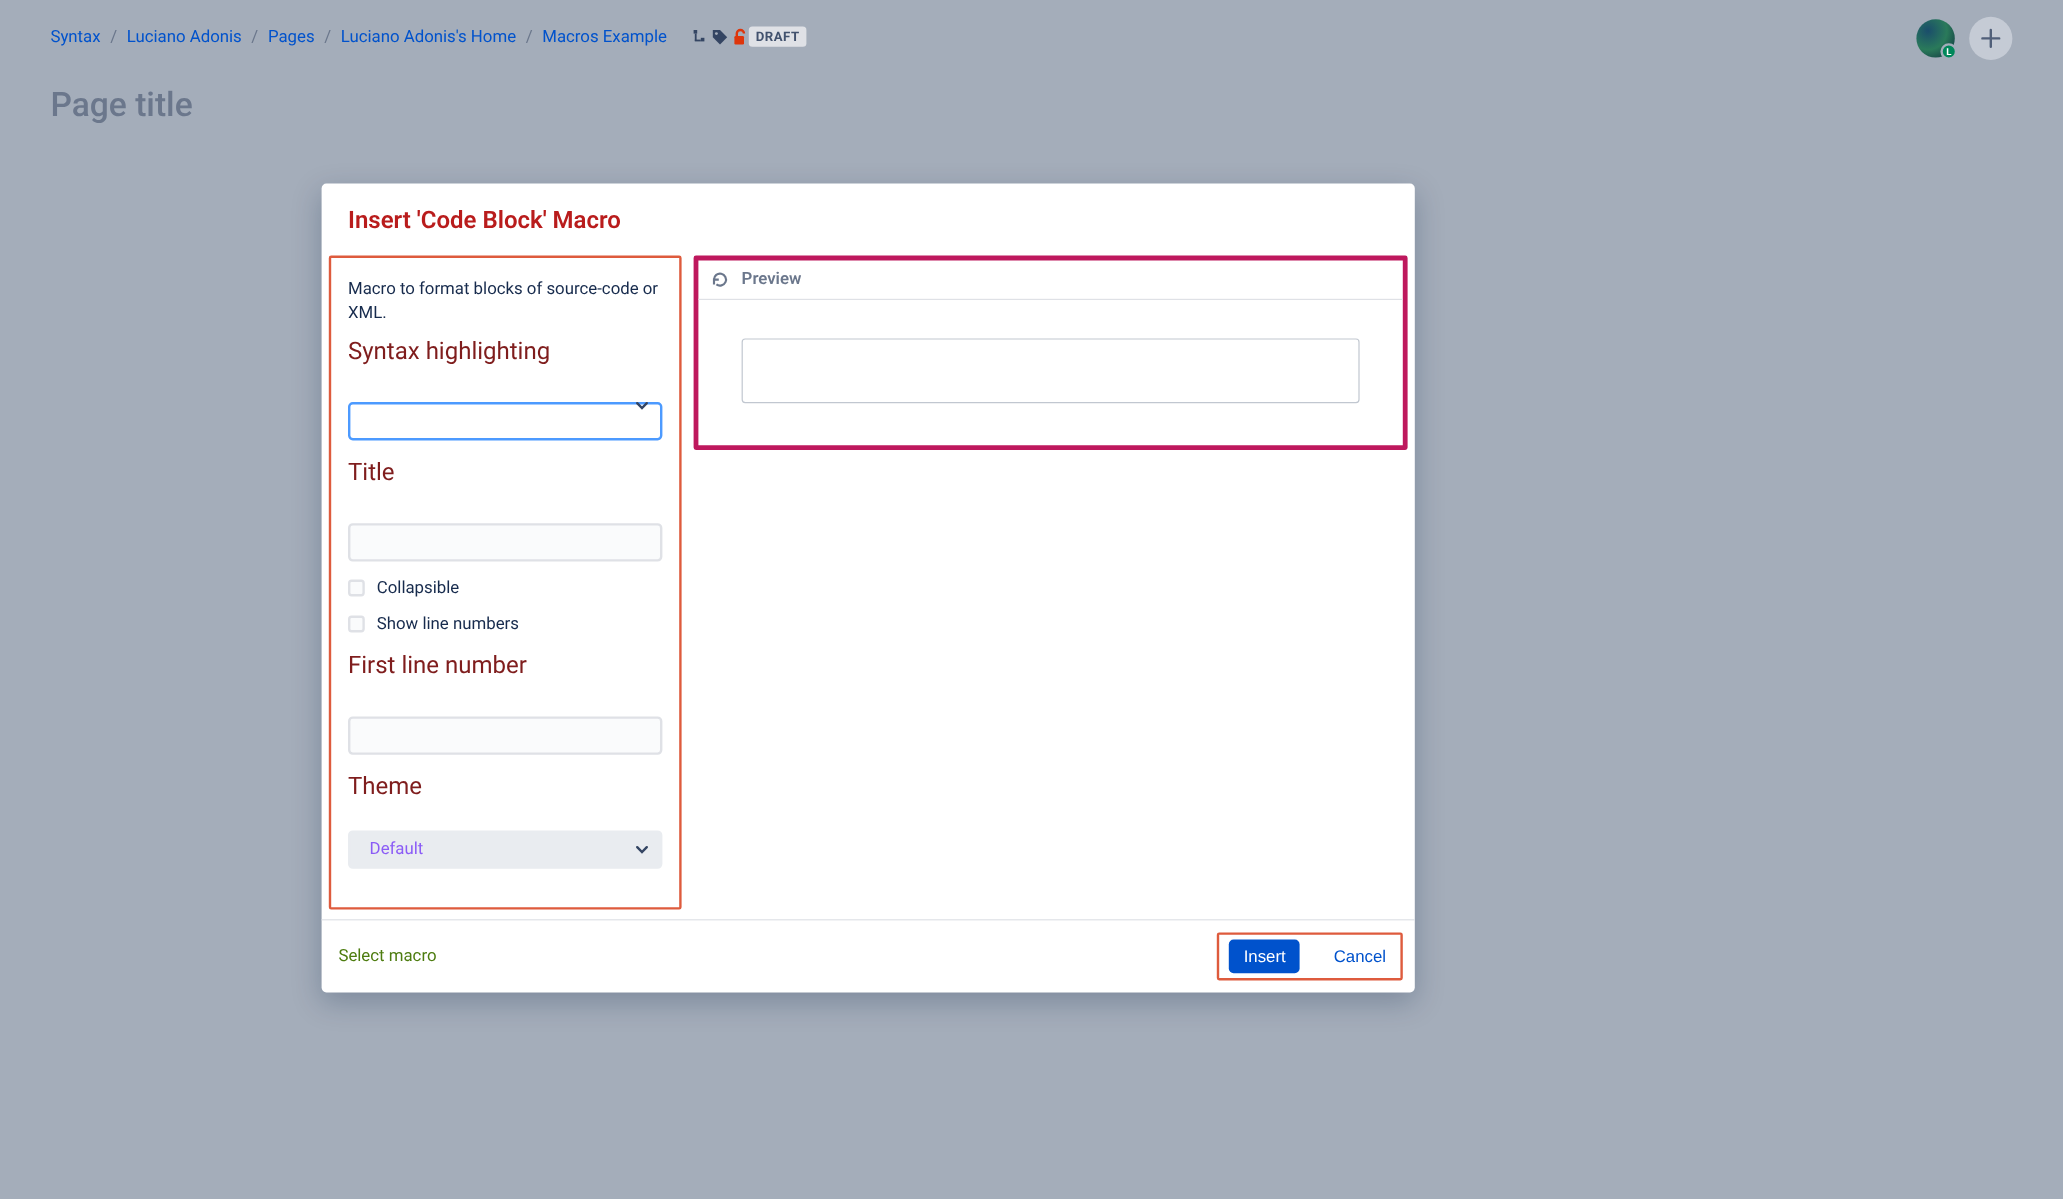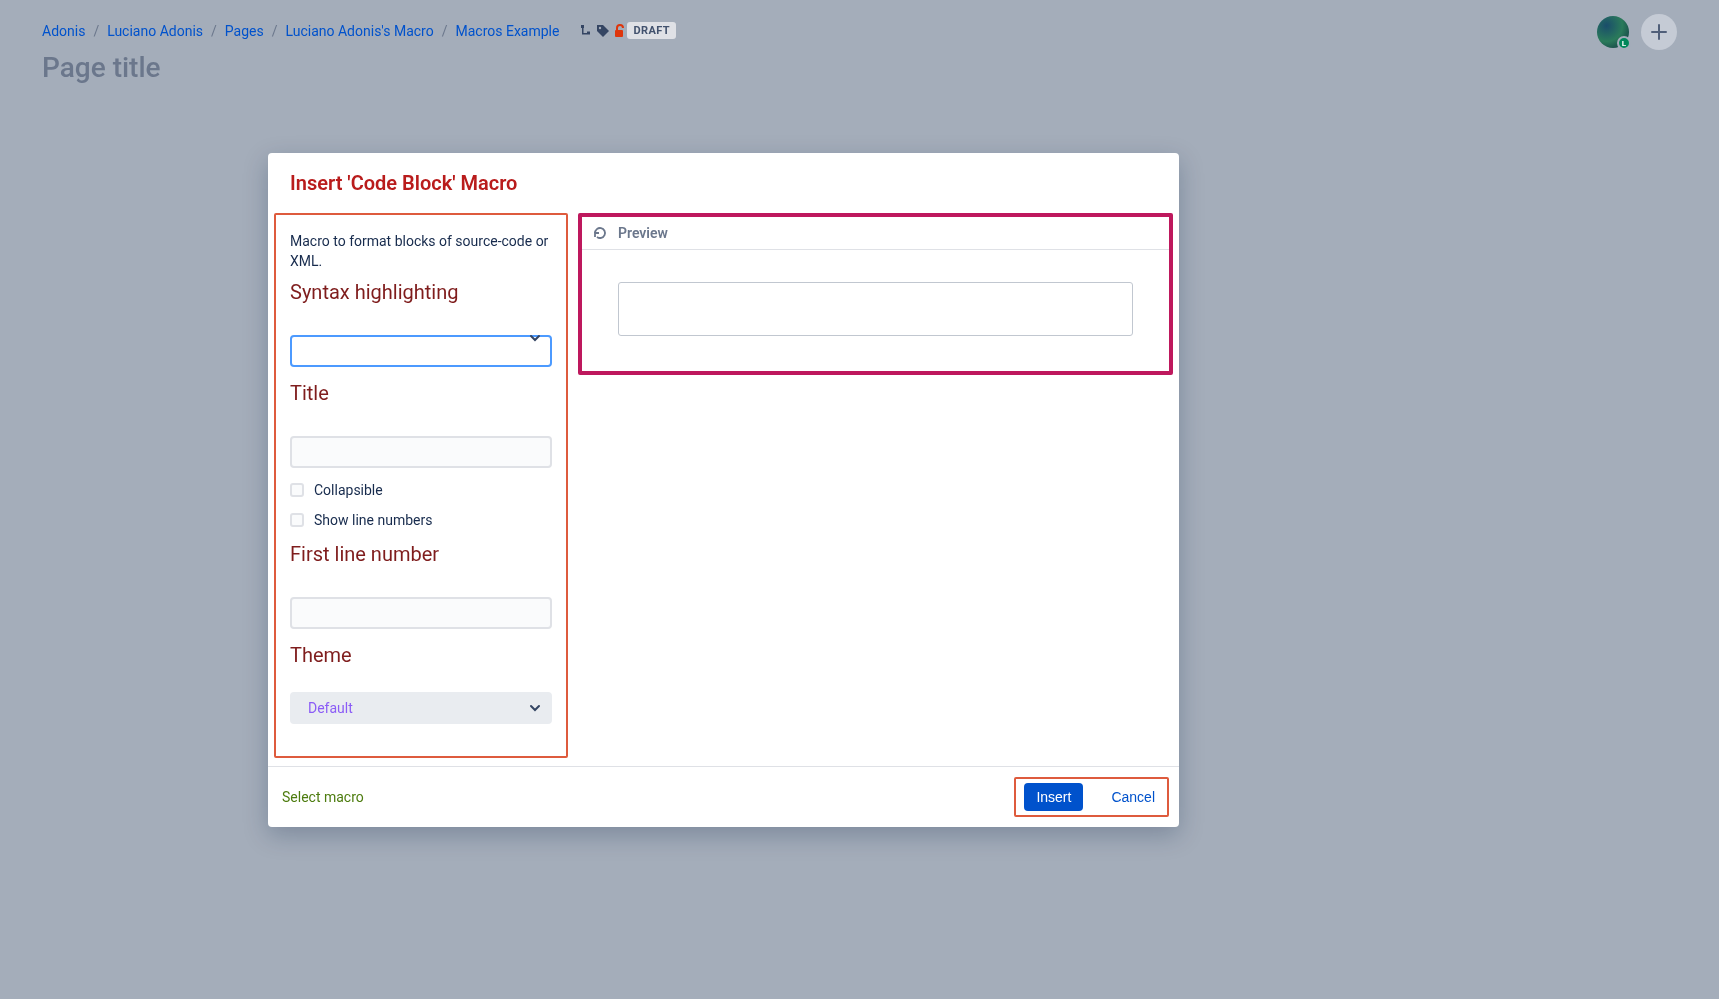--- a/index.html
+++ b/index.html
@@ -91,21 +91,21 @@
       justify-content: center;
       color: #505f79;
       font-size: 24px;
       font-weight: 300;
       cursor: pointer;
     }
     .page-title {
       font-size: 28px;
       color: #6b778c;
       font-weight: 500;
-      margin-top: 12px;
+      margin-top: 32px;
     }
 
     
     .modal {
       position: absolute;
       left: 268px;
       top: 153px;
       width: 911px;
       background: #fff;
       border-radius: 4px;
@@ -271,27 +271,27 @@
       cursor: pointer;
       padding: 6px 4px;
     }
     svg { display: block; }
   </style>
 </head>
 <body>
 
 <div class="page-wrap">
   <div class="breadcrumb">
-    <a>Adonis</a>
+    <a>Syntax</a>
     <span class="slash">/</span>
     <a>Luciano Adonis</a>
     <span class="slash">/</span>
     <a>Pages</a>
     <span class="slash">/</span>
-    <a>Luciano Adonis's Macro</a>
+    <a>Luciano Adonis's Home</a>
     <span class="slash">/</span>
     <a>Macros Example</a>
     <span class="bc-icons">
       <span class="bc-icon">
         <svg width="16" height="16" viewBox="0 0 16 16">
             <rect x="2" y="2" width="3" height="3" fill="#344563"></rect>
             <rect x="3" y="5" width="1.5" height="6" fill="#344563"></rect>
             <rect x="3" y="10" width="5" height="1.5" fill="#344563"></rect>
             <rect x="8" y="8.5" width="3" height="3" fill="#344563"></rect>
           </svg>

